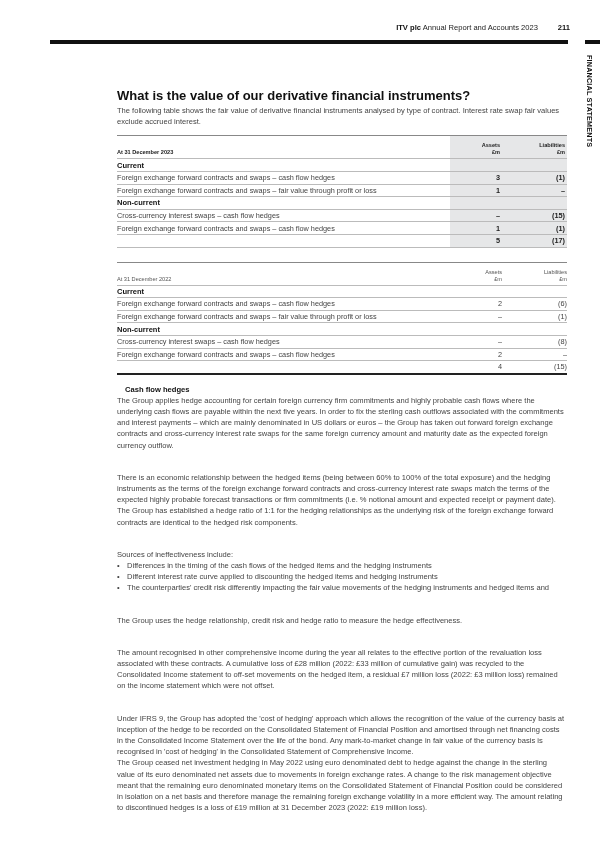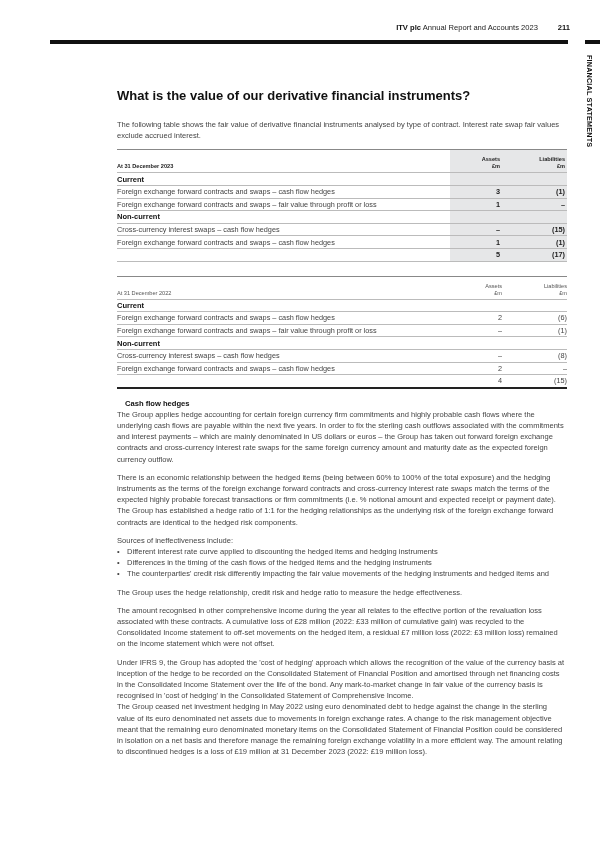--- a/index.html
+++ b/index.html
@@ -17,39 +17,39 @@
   .side-tab {
     position: absolute; top: 55px; left: 582px; width: 14px; height: 160px;
   }
   .side-tab span {
     position: absolute; top: 0; left: 0; transform-origin: 0 0; transform: translate(12px,0) rotate(90deg);
     font-size: 7.2px; font-weight: bold; color: #111; letter-spacing: 0.2px; white-space: nowrap;
   }
   .content { position: absolute; left: 117px; top: 88px; width: 450px; }
   h1 { margin: 0; font-size: 13px; font-weight: bold; color: #111; }
   p { margin: 0; font-size: 7.55px; line-height: 11.2px; color: #444; }
-  .intro { margin-top: 16px; }
+  .intro { margin-top: 2px; }
   table { width: 100%; border-collapse: collapse; font-size: 7.3px; }
   .t2023 { margin-top: 8px; border-top: 1.5px solid #888; }
   .t2022 { margin-top: 14px; border-top: 1.5px solid #888; }
   td { padding: 0; height: 11.6px; border-bottom: 0.8px solid #bbb; color: #444; }
   td.num { text-align: right; width: 50px; }
   td.num2 { text-align: right; width: 65px; }
   .t2023 td.num, .t2023 td.num2 { background: #e6e7e8; }
   .t2023 td.num, .t2023 td.num2 { font-weight: bold; color: #222; }
   .t2023 td.num2 { padding-right: 2px; }
   tr.head td { height: 20px; vertical-align: bottom; font-size: 5.6px; line-height: 7px; padding-bottom: 2px; }
   .t2023 tr.head td.lbl { font-weight: bold; color: #222; }
   .t2022 tr.head td { color: #555; }
   tr.section td.lbl { font-weight: bold; color: #111; font-size: 7.5px; }
   tr.total td { border-bottom: 2px solid #222; }
   .t2023 tr.total td { border-bottom: 0.8px solid #bbb; }
   .t2023 tr.total td.lbl { border-bottom: 0.8px solid #bbb; }
   h2 { margin: 10px 0 0 8px; font-size: 7.6px; font-weight: bold; color: #111; line-height: 10px; }
-  .gap { margin-top: 7px; }
+  .gap { margin-top: 21px; }
   ul { margin: 0; padding: 0; list-style: none; }
   li { font-size: 7.55px; line-height: 11.2px; color: #444; position: relative; padding-left: 10px; }
   li::before { content: "•"; position: absolute; left: 0; color: #444; }
 </style>
 </head>
 <body>
 
 <div class="running-head">
   <span class="brand">ITV plc</span>
   <span>Annual Report and Accounts 2023</span>
@@ -153,22 +153,22 @@
       <td class="num2">(15)</td>
     </tr>
   </tbody>
     </table>
 
   <h2>Cash flow hedges</h2>
   <p>The Group applies hedge accounting for certain foreign currency firm commitments and highly probable cash flows where the underlying cash flows are payable within the next five years. In order to fix the sterling cash outflows associated with the commitments and interest payments – which are mainly denominated in US dollars or euros – the Group has taken out forward foreign exchange contracts and cross-currency interest rate swaps for the same foreign currency amount and maturity date as the expected foreign currency outflow.</p>
   <p class="gap">There is an economic relationship between the hedged items (being between 60% to 100% of the total exposure) and the hedging instruments as the terms of the foreign exchange forward contracts and cross-currency interest rate swaps match the terms of the expected highly probable forecast transactions or firm commitments (i.e. % notional amount and expected receipt or payment date). The Group has established a hedge ratio of 1:1 for the hedging relationships as the underlying risk of the foreign exchange forward contracts are identical to the hedged risk components.</p>
   <p class="gap">Sources of ineffectiveness include:</p>
   <ul>
+    <li>Differences in the timing of the cash flows of the hedged items and the hedging instruments</li>
     <li>Different interest rate curve applied to discounting the hedged items and hedging instruments</li>
-    <li>Differences in the timing of the cash flows of the hedged items and the hedging instruments</li>
     <li>The counterparties' credit risk differently impacting the fair value movements of the hedging instruments and hedged items and</li>
   </ul>
   <p class="gap">The Group uses the hedge relationship, credit risk and hedge ratio to measure the hedge effectiveness.</p>
   <p class="gap">The amount recognised in other comprehensive income during the year all relates to the effective portion of the revaluation loss associated with these contracts. A cumulative loss of £28 million (2022: £33 million of cumulative gain) was recycled to the Consolidated Income statement to off-set movements on the hedged item, a residual £7 million loss (2022: £3 million loss) remained on the income statement which were not offset.</p>
   <p class="gap">Under IFRS 9, the Group has adopted the 'cost of hedging' approach which allows the recognition of the value of the currency basis at inception of the hedge to be recorded on the Consolidated Statement of Financial Position and amortised through net financing costs in the Consolidated Income Statement over the life of the bond. Any mark-to-market change in fair value of the currency basis is recognised in 'cost of hedging' in the Consolidated Statement of Comprehensive Income.</p>
 
   <p>The Group ceased net investment hedging in May 2022 using euro denominated debt to hedge against the change in the sterling value of its euro denominated net assets due to movements in foreign exchange rates. A change to the risk management objective meant that the remaining euro denominated monetary items on the Consolidated Statement of Financial Position could be considered in isolation on a net basis and therefore manage the remaining foreign exchange volatility in a more efficient way. The amount relating to discontinued hedges is a loss of £19 million at 31 December 2023 (2022: £19 million loss).</p>
 </div>
 
 </body></html>

